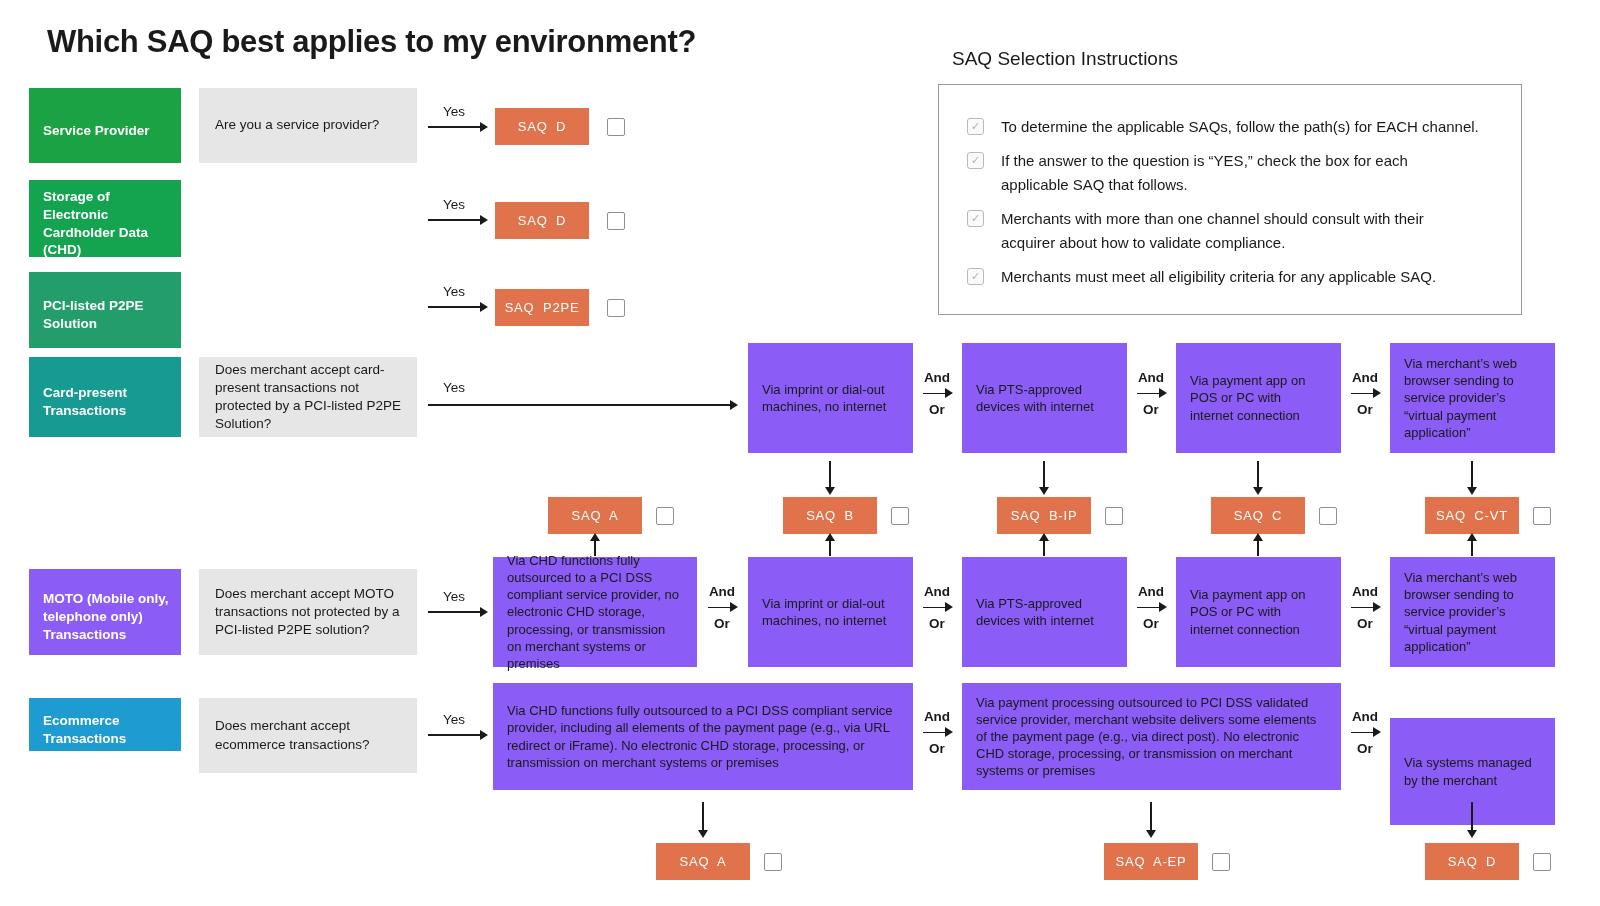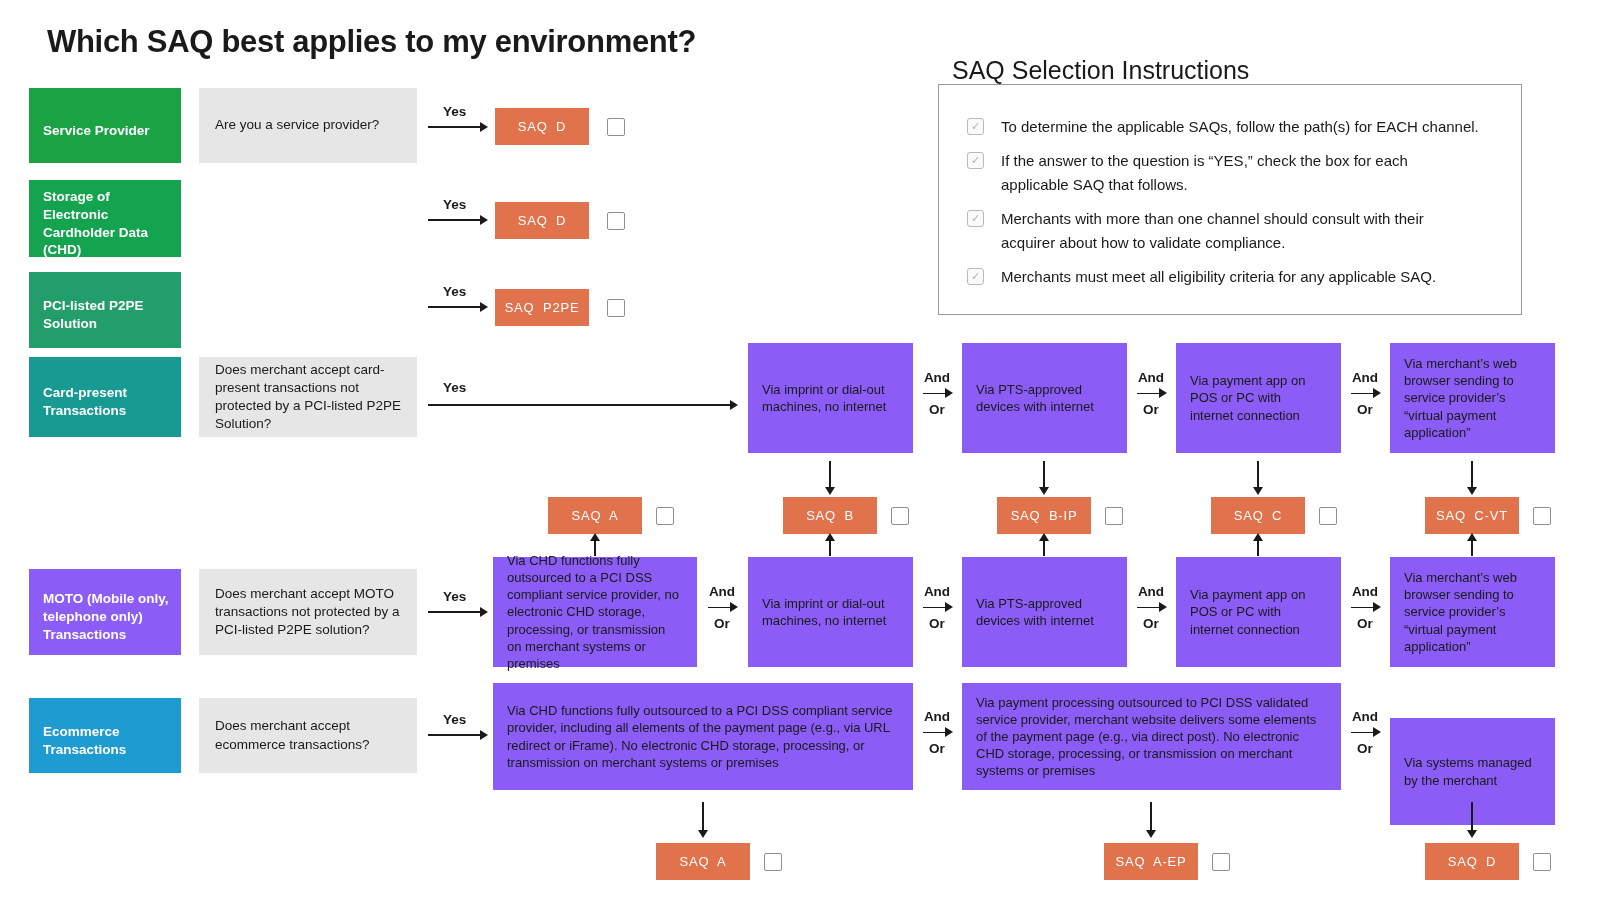--- a/index.html
+++ b/index.html
@@ -19,40 +19,40 @@
         font-size:13px; line-height:1.32; display:flex; align-items:center; }
 
   
   .saq { position:absolute; width:94px; height:37px; background:#e0724c; color:#fff; font-size:13px;
          letter-spacing:0.8px; word-spacing:4px; display:flex; align-items:center; justify-content:center; }
 
   
   .cb { position:absolute; width:16px; height:16px; background:#fff; border:1.6px solid #8f8f8f; border-radius:2px; }
 
   
-  .yes { position:absolute; font-weight:bold; font-size:13.5px; }
+  .yes { position:absolute; font-weight:normal; font-size:13.5px; }
 
   
   .ah { position:absolute; height:1.8px; background:#1a1a1a; }
   .ah::after { content:""; position:absolute; right:-2px; top:-4.2px; width:0; height:0;
                border-left:8px solid #1a1a1a; border-top:5px solid transparent; border-bottom:5px solid transparent; }
   .av { position:absolute; width:1.8px; background:#1a1a1a; }
   .av.down::after { content:""; position:absolute; bottom:-8px; left:-4.2px; width:0; height:0;
                border-top:8px solid #1a1a1a; border-left:5px solid transparent; border-right:5px solid transparent; }
   .av.up::before { content:""; position:absolute; top:-8px; left:-4.2px; width:0; height:0;
                border-bottom:8px solid #1a1a1a; border-left:5px solid transparent; border-right:5px solid transparent; }
 
   
   .andor { position:absolute; width:44px; text-align:center; font-size:13.5px; font-weight:bold; line-height:1; }
   .andor .mini { position:relative; width:28px; height:1.8px; background:#1a1a1a; margin:8px auto 9px auto; }
   .andor .mini::after { content:""; position:absolute; right:-2px; top:-4.2px; width:0; height:0;
                border-left:8px solid #1a1a1a; border-top:5px solid transparent; border-bottom:5px solid transparent; }
 
   
-  .ins-title { position:absolute; left:952px; top:56px; font-size:25px;text-align:center; }
+  .ins-title { position:absolute; left:952px; top:48px; font-size:19px;text-align:center; }
   .ins-panel { position:absolute; left:938px; top:84px; width:582px; height:229px; border:1px solid #9a9a9a; background:#fff; }
   .ins-item { position:absolute; left:28px; display:flex; }
   .icb { flex:0 0 auto; width:15px; height:15px; border:1.6px solid #b9b9b9; border-radius:3px;
          color:#b0b0b0; font-size:11px; line-height:15px; text-align:center; margin-top:3px; background:#fafafa; }
   .ins-text { font-size:15px; line-height:1.58; width:478px; margin-left:17px; }
 </style>
 </head>
 <body>
 
 <div class="stage">
@@ -169,21 +169,21 @@
     <div>Or</div>
   </div>
   <div class="ch" style="left:1176px;top:557px;width:165px;height:110px;">Via payment app on POS or PC with internet connection</div>
   <div class="andor" style="left:1343px;top:585px;">
     <div>And</div>
     <div class="mini"></div>
     <div>Or</div>
   </div>
   <div class="ch" style="left:1390px;top:557px;width:165px;height:110px;">Via merchant’s web browser sending to service provider’s “virtual payment application”</div>
 
-  <div class="cat" style="top: 698px; height: 75px; background: rgb(30, 155, 208);">Ecommerce Transactions</div>
+  <div class="cat" style="top: 698px; height: 53px; background: rgb(30, 155, 208);">Ecommerce Transactions</div>
   <div class="q" style="top:698px;height:75px;">Does merchant accept ecommerce transactions?</div>
   <div class="yes" style="left:443px;top:712px;">Yes</div>
   <div class="ah" style="left:428px;top:734px;width:58px;"></div>
 
   <div class="ch" style="left:493px;top:683px;width:420px;height:107px;">Via CHD functions fully outsourced to a PCI DSS compliant service provider, including all elements of the payment page (e.g., via URL redirect or iFrame). No electronic CHD storage, processing, or transmission on merchant systems or premises</div>
   <div class="andor" style="left:915px;top:710px;">
     <div>And</div>
     <div class="mini"></div>
     <div>Or</div>
   </div>

